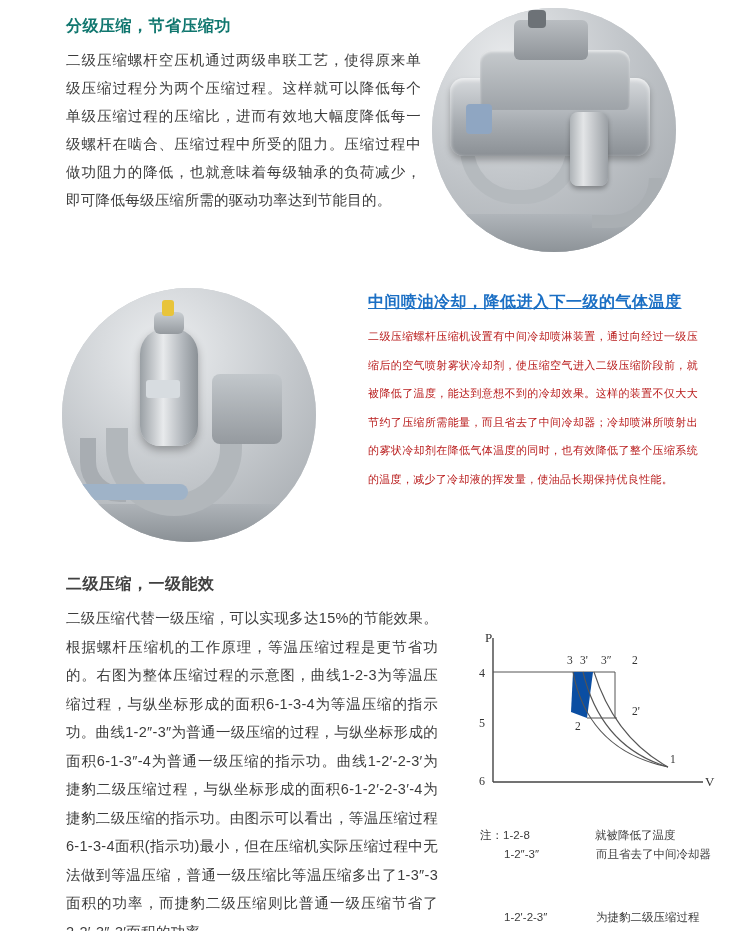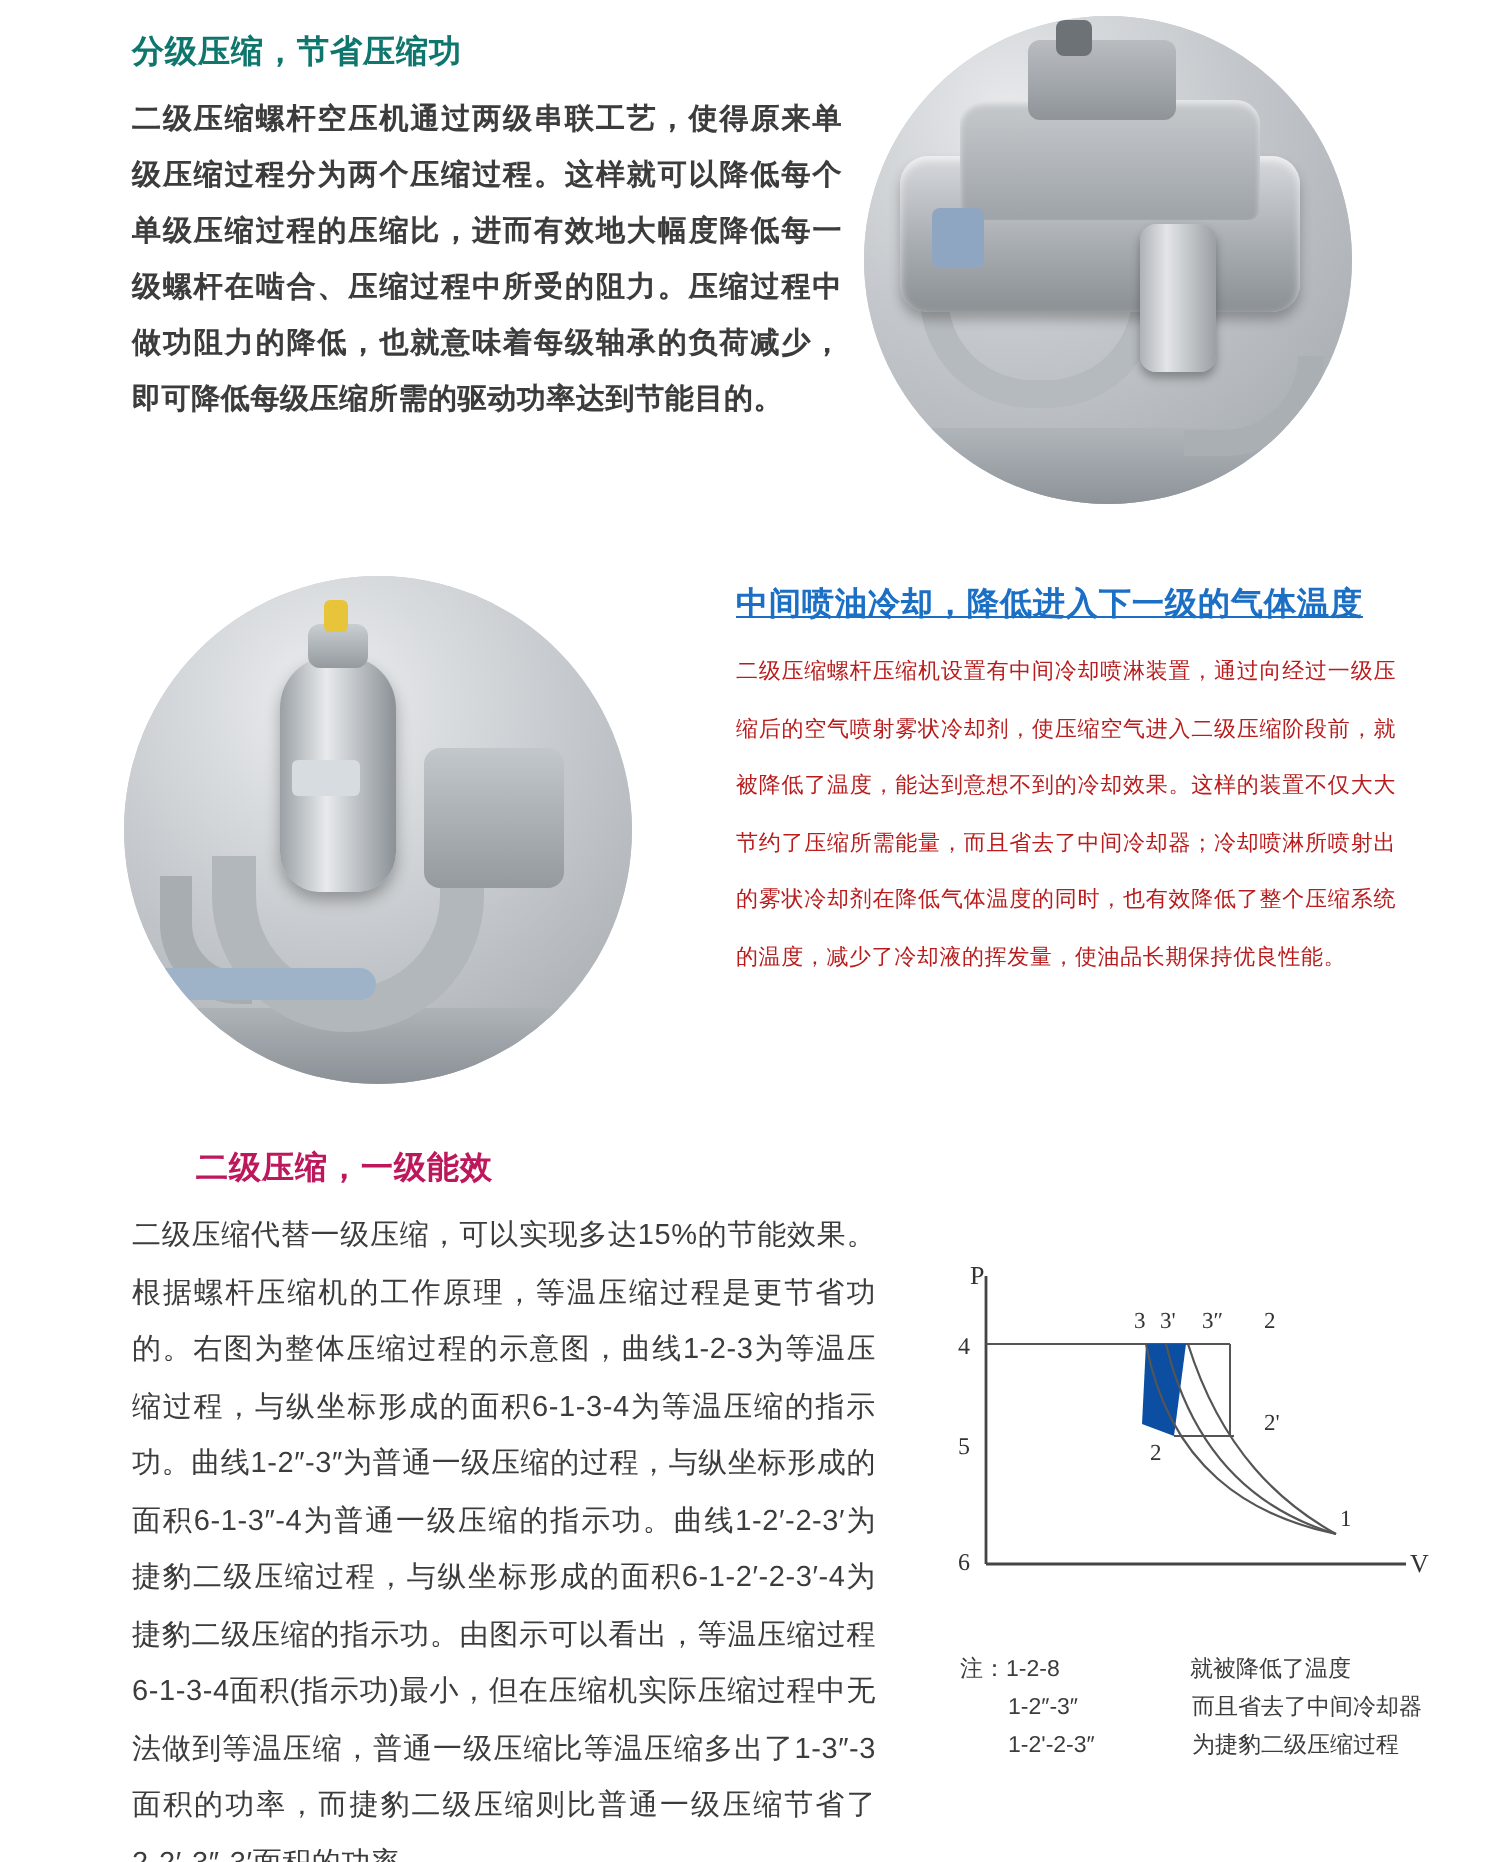--- a/index.html
+++ b/index.html
@@ -34,21 +34,20 @@
   .sec1-body {
     position: absolute;
     left: 66px;
     top: 46px;
     width: 355px;
     font-size: 14.5px;
     line-height: 28px;
     color: #3c3c3c;
     text-align: justify;
     letter-spacing: 0.3px;
-    font-weight: bold;
   }
 
   
   .photo {
     position: absolute;
     border-radius: 50%;
     overflow: hidden;
     background: #c9ccd0;
   }
   .photo-1 {
@@ -220,23 +219,22 @@
     letter-spacing: 0.3px;
   }
 
   
   .sec3-title {
     position: absolute;
     left: 66px;
     top: 574px;
     font-size: 16px;
     font-weight: bold;
-    color: #be185d;
+    color: #404040;
     letter-spacing: 0.5px;
-    margin-left: 32px;
   }
   .sec3-body {
     position: absolute;
     left: 66px;
     top: 604px;
     width: 372px;
     font-size: 14.5px;
     line-height: 28.5px;
     color: #3c3c3c;
     text-align: justify;
@@ -344,18 +342,18 @@
     </svg>
   </div>
 
   <div class="chart-notes">
     <div class="nrow">
       <span>注：</span><span class="ncode">1-2-8</span><span>就被降低了温度</span>
     </div>
     <div class="nrow" style="padding-left:24px;">
       <span class="ncode">1-2″-3″</span><span>而且省去了中间冷却器</span>
     </div>
-    <div class="nrow" style="padding-left:24px;">
+    <div class="nrow" style="padding-left:24px;margin-top:44px;">
       <span class="ncode">1-2'-2-3″</span><span>为捷豹二级压缩过程</span>
     </div>
   </div>
 
 </div>
 
 </body></html>

